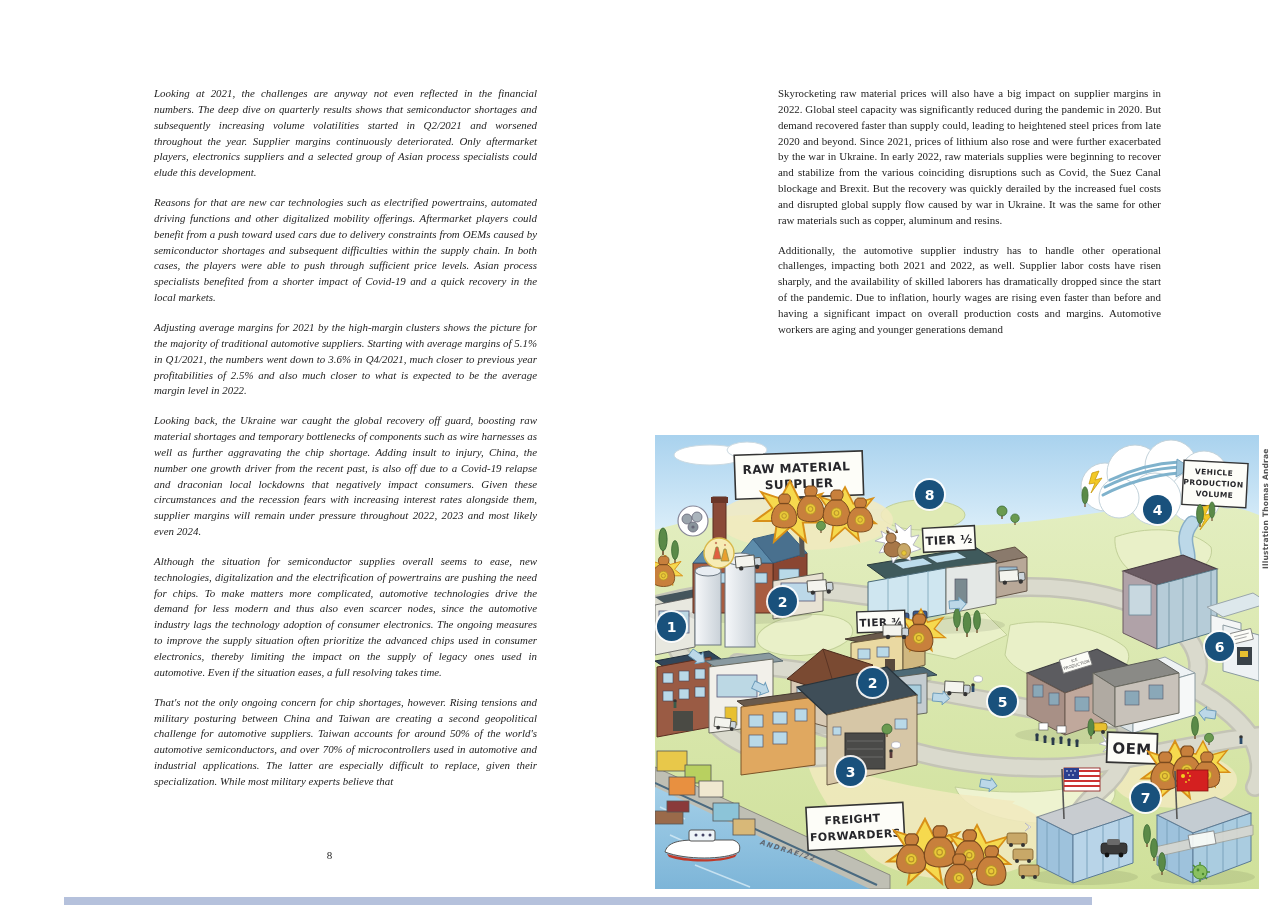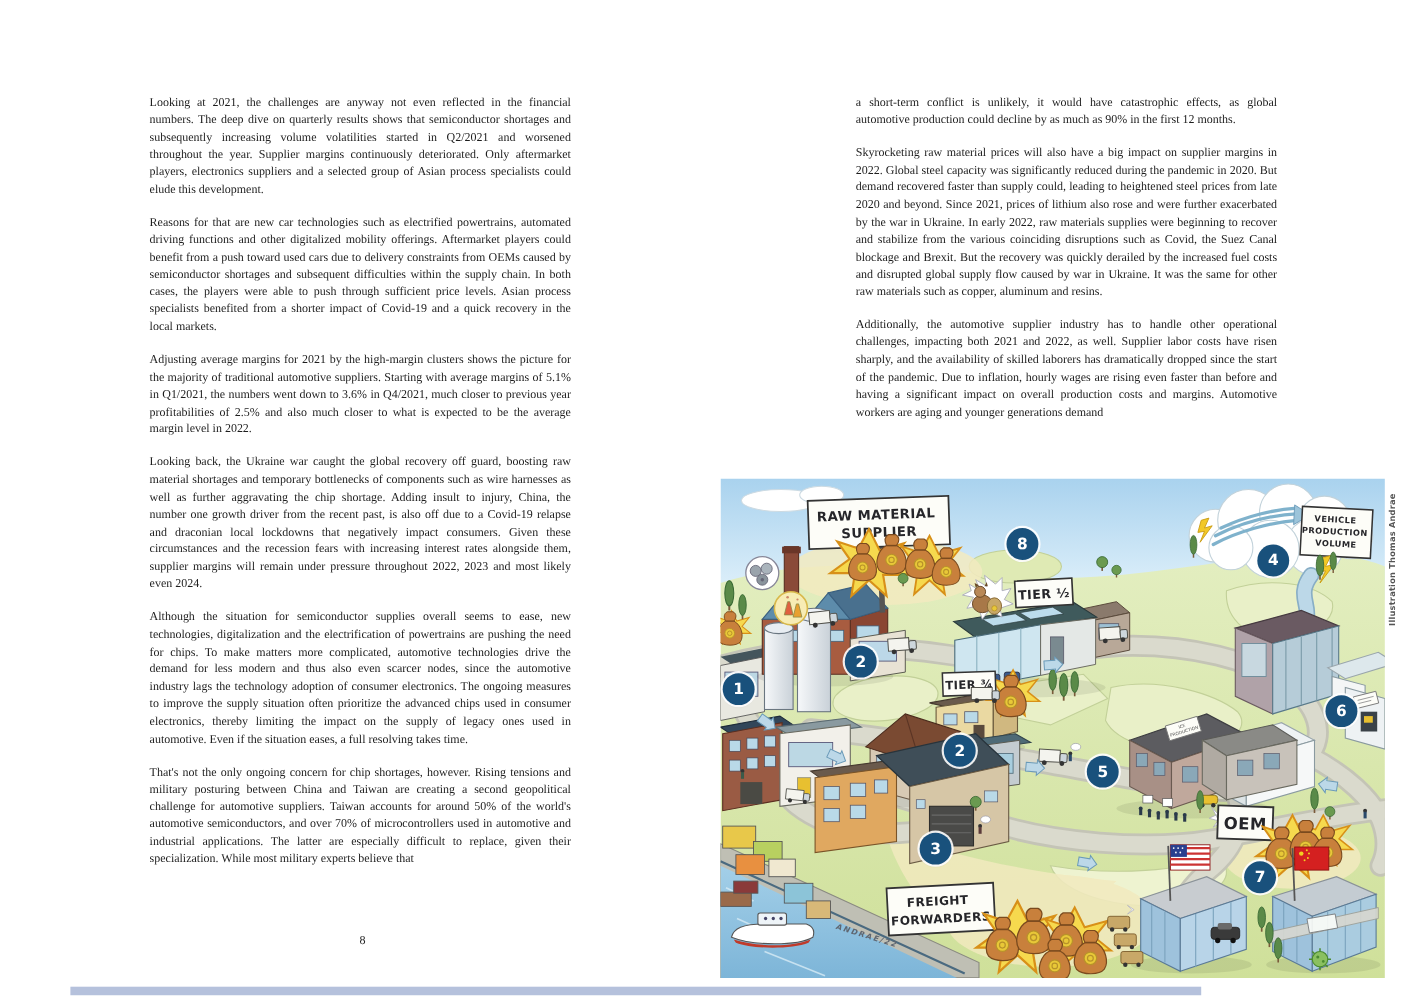--- a/index.html
+++ b/index.html
@@ -3,21 +3,21 @@
 <meta charset="utf-8">
 <style>
   html,body{margin:0;padding:0;}
   body{
     width:1280px;height:905px;position:relative;background:#ffffff;
     font-family:"Liberation Serif",serif;overflow:hidden;
   }
   .textcol{position:absolute;width:383px;font-size:10.9px;line-height:15.85px;
     text-align:justify;color:#1d1d1d;}
   .textcol p{margin:0 0 14px 0;}
-  #left-col{left:136px;top:86px;}
+  #left-col{left:154px;top:86px;font-style:italic;}
   #right-col{left:778px;top:86px;}
   .pagenum{position:absolute;left:138px;top:849px;width:383px;text-align:center;
     font-size:11px;color:#222;}
   .illustration{position:absolute;left:655px;top:435px;width:625px;height:454px;}
   .illustration svg{position:absolute;left:0;top:0;display:block;}
   .marker{
     position:absolute;width:29px;height:29px;border-radius:50%;
     background:#19517c;color:#fff;display:flex;align-items:center;justify-content:center;
     font:bold 14px "DejaVu Sans",sans-serif;
     box-shadow:0 0 0 2px rgba(255,255,255,.9), 0 1px 2px rgba(0,0,0,.25);
@@ -42,21 +42,20 @@
   <p>Looking at 2021, the challenges are anyway not even reflected in the financial numbers. The deep dive on quarterly results shows that semiconductor shortages and subsequently increasing volume volatilities started in Q2/2021 and worsened throughout the year. Supplier margins continuously deteriorated. Only aftermarket players, electronics suppliers and a selected group of Asian process specialists could elude this development.</p>
   <p>Reasons for that are new car technologies such as electrified powertrains, automated driving functions and other digitalized mobility offerings. Aftermarket players could benefit from a push toward used cars due to delivery constraints from OEMs caused by semiconductor shortages and subsequent difficulties within the supply chain. In both cases, the players were able to push through sufficient price levels. Asian process specialists benefited from a shorter impact of Covid-19 and a quick recovery in the local markets.</p>
   <p>Adjusting average margins for 2021 by the high-margin clusters shows the picture for the majority of traditional automotive suppliers. Starting with average margins of 5.1% in Q1/2021, the numbers went down to 3.6% in Q4/2021, much closer to previous year profitabilities of 2.5% and also much closer to what is expected to be the average margin level in 2022.</p>
   <p>Looking back, the Ukraine war caught the global recovery off guard, boosting raw material shortages and temporary bottlenecks of components such as wire harnesses as well as further aggravating the chip shortage. Adding insult to injury, China, the number one growth driver from the recent past, is also off due to a Covid-19 relapse and draconian local lockdowns that negatively impact consumers. Given these circumstances and the recession fears with increasing interest rates alongside them, supplier margins will remain under pressure throughout 2022, 2023 and most likely even 2024.</p>
   <p>Although the situation for semiconductor supplies overall seems to ease, new technologies, digitalization and the electrification of powertrains are pushing the need for chips. To make matters more complicated, automotive technologies drive the demand for less modern and thus also even scarcer nodes, since the automotive industry lags the technology adoption of consumer electronics. The ongoing measures to improve the supply situation often prioritize the advanced chips used in consumer electronics, thereby limiting the impact on the supply of legacy ones used in automotive. Even if the situation eases, a full resolving takes time.</p>
   <p>That's not the only ongoing concern for chip shortages, however. Rising tensions and military posturing between China and Taiwan are creating a second geopolitical challenge for automotive suppliers. Taiwan accounts for around 50% of the world's automotive semiconductors, and over 70% of microcontrollers used in automotive and industrial applications. The latter are especially difficult to replace, given their specialization. While most military experts believe that</p>
 </div>
 <div class="pagenum">8</div>
 
 <div id="right-col" class="textcol">
-  <p>a short-term conflict is unlikely, it would have catastrophic effects, as global automotive production could decline by as much as 90% in the first 12 months.</p>
   <p>Skyrocketing raw material prices will also have a big impact on supplier margins in 2022. Global steel capacity was significantly reduced during the pandemic in 2020. But demand recovered faster than supply could, leading to heightened steel prices from late 2020 and beyond. Since 2021, prices of lithium also rose and were further exacerbated by the war in Ukraine. In early 2022, raw materials supplies were beginning to recover and stabilize from the various coinciding disruptions such as Covid, the Suez Canal blockage and Brexit. But the recovery was quickly derailed by the increased fuel costs and disrupted global supply flow caused by war in Ukraine. It was the same for other raw materials such as copper, aluminum and resins.</p>
   <p>Additionally, the automotive supplier industry has to handle other operational challenges, impacting both 2021 and 2022, as well. Supplier labor costs have risen sharply, and the availability of skilled laborers has dramatically dropped since the start of the pandemic. Due to inflation, hourly wages are rising even faster than before and having a significant impact on overall production costs and margins. Automotive workers are aging and younger generations demand</p>
 </div>
 
 <div class="illustration">
 <svg width="604" height="454" viewBox="0 0 604 454">
   <defs>
     <linearGradient id="g-sky" x1="0" y1="0" x2="0" y2="1">
       <stop offset="0" stop-color="#a9d2ee"></stop>
           <stop offset="1" stop-color="#e2f2fb"></stop>

